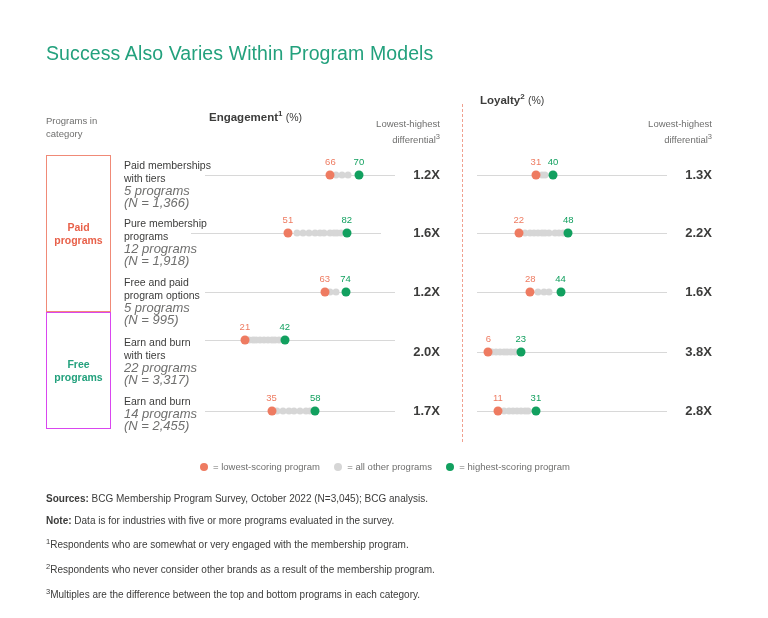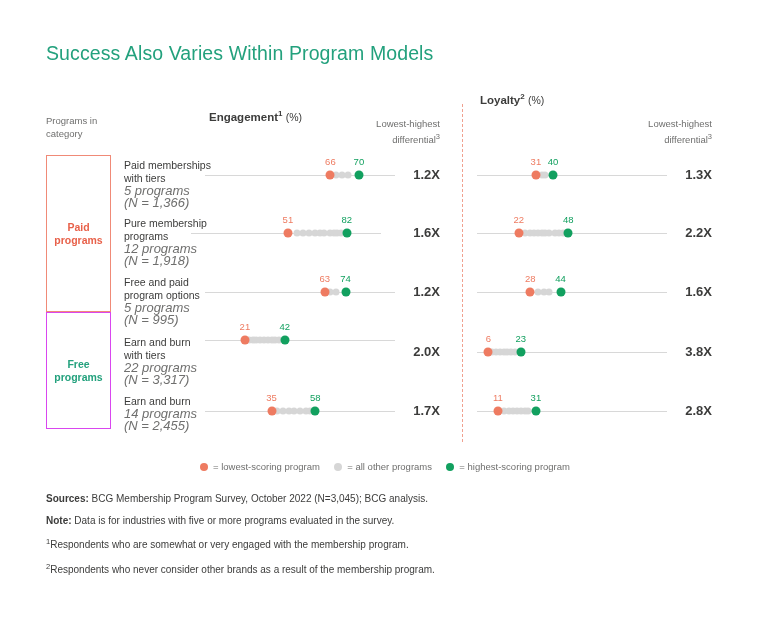--- a/index.html
+++ b/index.html
@@ -411,15 +411,16 @@
       <span class="swatch high"></span>
       <span>= highest-scoring program</span>
     </div>
   </div>
 
   <div class="footer">
     <span class="line"><b>Sources:</b><span> BCG Membership Program Survey, October 2022 (N=3,045); BCG analysis.</span></span>
     <span class="line"><b>Note:</b><span> Data is for industries with five or more programs evaluated in the survey.</span></span>
     <span class="line"><span class="sup">1</span><span>Respondents who are somewhat or very engaged with the membership program.</span></span>
     <span class="line"><span class="sup">2</span><span>Respondents who never consider other brands as a result of the membership program.</span></span>
+    <span class="line"><span class="sup">3</span><span>Multiples are the difference between the top and bottom programs in each category.</span></span>
   </div>
 
 </div>
 
 </body></html>

